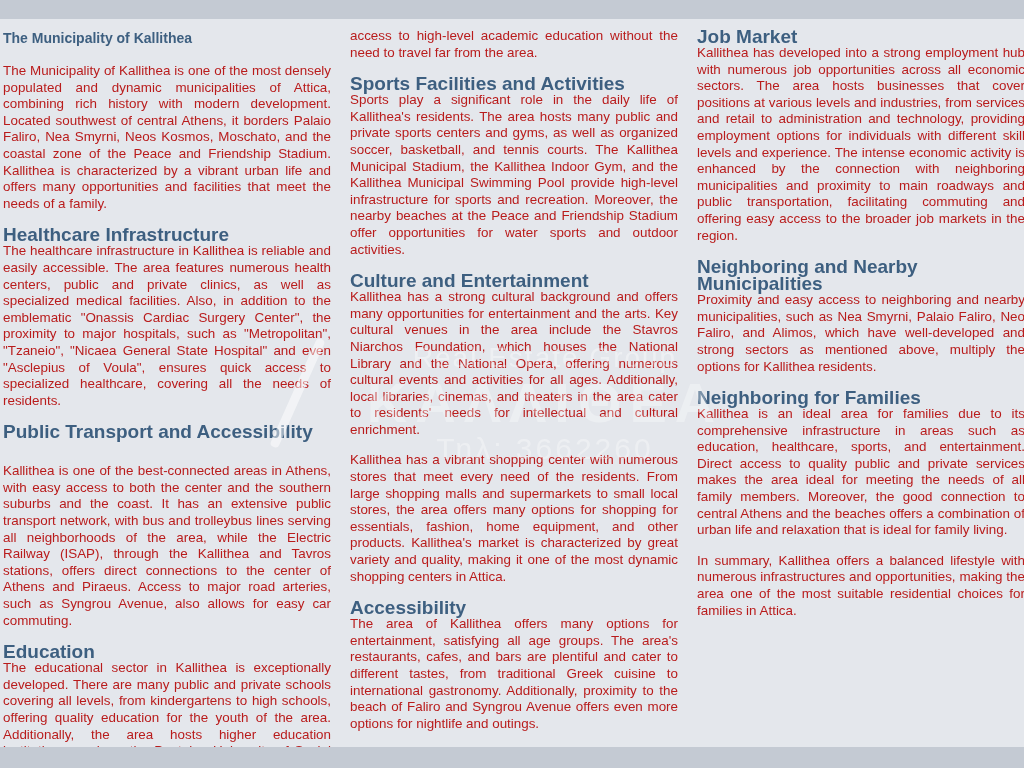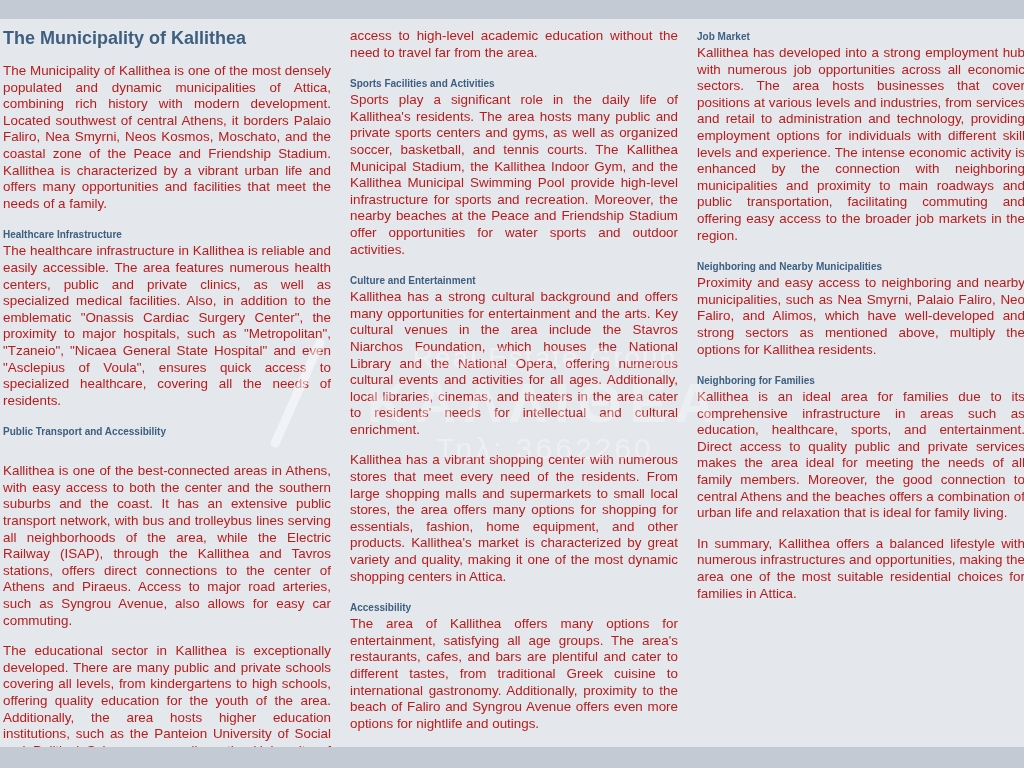--- a/index.html
+++ b/index.html
@@ -27,27 +27,27 @@
     box-sizing: border-box;
     padding: 9px 2px 0 3px;
   }
   .cols {
     display: flex;
     gap: 19px;
   }
   .col { width: 328px; flex: 0 0 328px; }
   .sec { margin: 0 0 14px 0; }
   .sec-h {
-    font-size: 10px;
+    font-size: 19px;
     line-height: 17px;
     font-weight: bold;
     color: #3d5f80;
   }
   .sec-h.title {
-    font-size: 18px;
+    font-size: 14px;
     line-height: 20px;
     margin-bottom: 15px;
   }
   .sec-h.gap-below { margin-bottom: 23px; }
   .sec-p {
     margin: 0;
     font-size: 13.4px;
     line-height: 16.6px;
     color: #b91c1c;
     text-align: justify;
@@ -90,20 +90,21 @@
         </div>
         <div class="sec">
           <div class="sec-h">Healthcare Infrastructure</div>
           <p class="sec-p">The healthcare infrastructure in Kallithea is reliable and easily accessible. The area features numerous health centers, public and private clinics, as well as specialized medical facilities. Also, in addition to the emblematic "Onassis Cardiac Surgery Center", the proximity to major hospitals, such as "Metropolitan", "Tzaneio", "Nicaea General State Hospital" and even "Asclepius of Voula", ensures quick access to specialized healthcare, covering all the needs of residents.</p>
         </div>
         <div class="sec">
           <div class="sec-h gap-below">Public Transport and Accessibility</div>
           <p class="sec-p">Kallithea is one of the best-connected areas in Athens, with easy access to both the center and the southern suburbs and the coast. It has an extensive public transport network, with bus and trolleybus lines serving all neighborhoods of the area, while the Electric Railway (ISAP), through the Kallithea and Tavros stations, offers direct connections to the center of Athens and Piraeus. Access to major road arteries, such as Syngrou Avenue, also allows for easy car commuting.</p>
         </div>
         <div class="sec">
+          <div class="sec-h">Education</div>
           <p class="sec-p">The educational sector in Kallithea is exceptionally developed. There are many public and private schools covering all levels, from kindergartens to high schools, offering quality education for the youth of the area. Additionally, the area hosts higher education institutions, such as the Panteion University of Social and Political Sciences, as well as the University of West Attica (departments). This provides residents with direct</p>
         </div>
       </div>
 
       <div class="col">
         <div class="sec">
           <p class="sec-p">access to high-level academic education without the need to travel far from the area.</p>
         </div>
         <div class="sec">
           <div class="sec-h">Sports Facilities and Activities</div>

